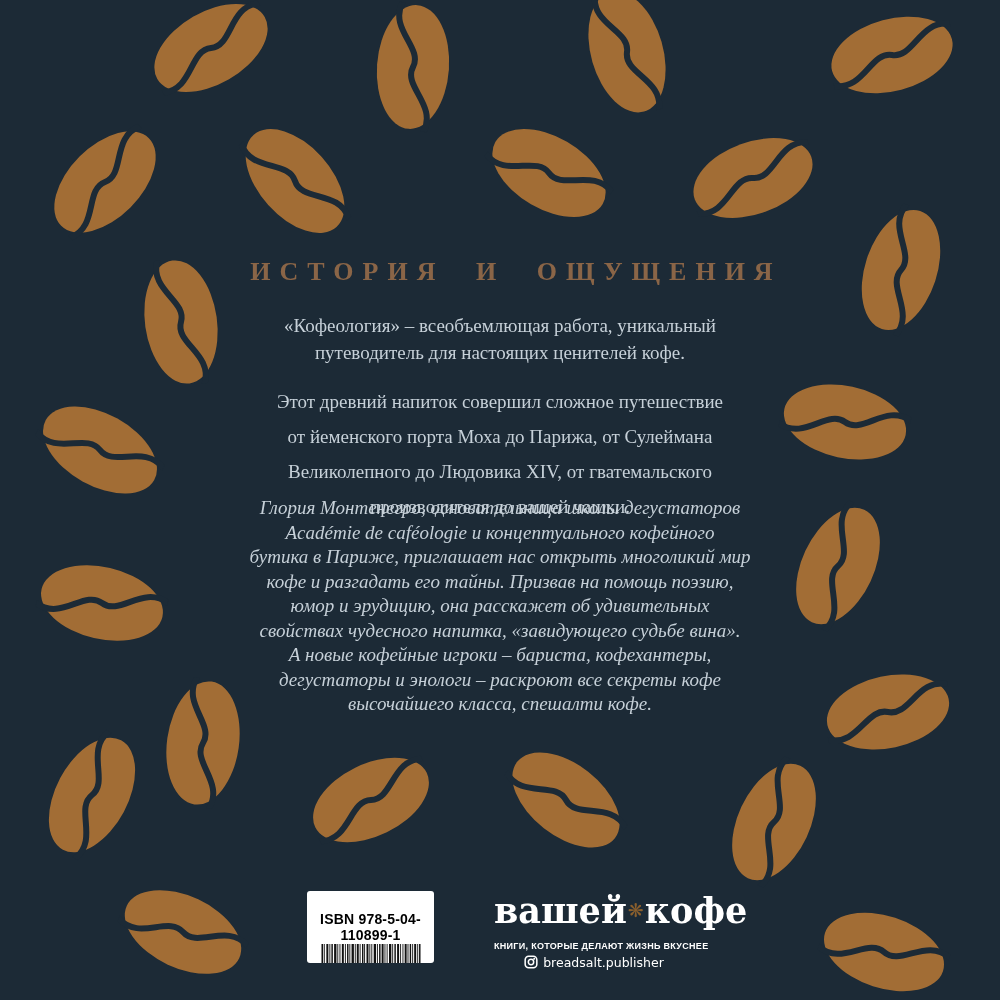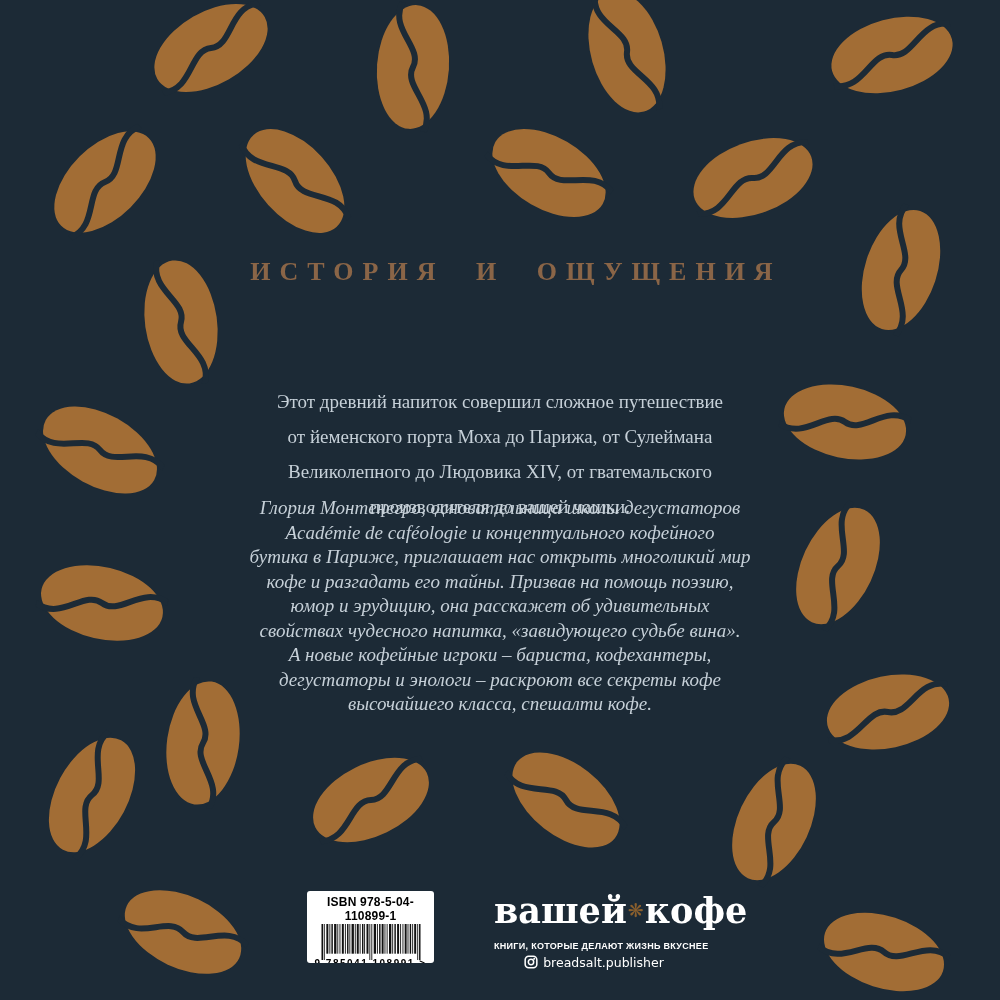--- a/index.html
+++ b/index.html
@@ -19,21 +19,21 @@
   }
   .p1{top:312px;line-height:27px;}
   .p2{top:384px;line-height:35px;}
   .p3{top:496px;line-height:24.5px;}
 
   .isbn-box{
     position:absolute;left:307px;top:891px;width:127px;height:72px;
     background:#ffffff;border-radius:3px;text-align:center;
     font-family:"Liberation Sans",sans-serif;color:#000;overflow:hidden;
   }
-  .isbn-label{font-size:12px;font-weight:bold;margin-top:4px;letter-spacing:0.2px;}
+  .isbn-label{font-size:14px;font-weight:bold;margin-top:20px;letter-spacing:0.2px;}
   .bars{display:block;margin:1px auto 0 auto;width:112px;height:36px;}
   .isbn-digits{font-size:10px;font-weight:bold;letter-spacing:1.5px;margin-top:-2px;}
 
   .publisher{
     position:absolute;left:494px;top:891px;width:200px;text-align:center;color:#ffffff;
   }
   .logo{
     font-family:"DejaVu Serif",serif;font-weight:bold;font-size:35px;line-height:40px;
     white-space:nowrap;
   }
@@ -142,20 +142,22 @@
         <path d="M 0 52 C 28 64, 44 28, 64 37 C 84 46, 100 10, 128 22" stroke="#1c2a36" stroke-width="6" fill="none" stroke-linecap="round"></path>
       </svg>
       <svg viewBox="0 0 128 74" class="bean" style="left: 820px; top: 915px; transform: rotate(18deg);">
         <ellipse cx="64" cy="37" rx="62" ry="36" fill="#a26d35"></ellipse>
         <path d="M 0 52 C 28 64, 44 28, 64 37 C 84 46, 100 10, 128 22" stroke="#1c2a36" stroke-width="6" fill="none" stroke-linecap="round"></path>
       </svg>
     </div>
 
   <div class="title" style="color: rgb(138, 101, 71); padding-left: 16px;">ИСТОРИЯ И ОЩУЩЕНИЯ</div>
 
+  <div class="para p1" style="color: rgb(198, 208, 216);">«Кофеология» – всеобъемлющая работа, уникальный
+путеводитель для настоящих ценителей кофе.</div>
   <div class="para p2" style="color: rgb(198, 208, 216);">Этот древний напиток совершил сложное путешествие
 от йеменского порта Моха до Парижа, от Сулеймана
 Великолепного до Людовика XIV, от гватемальского
 производителя до вашей чашки.</div>
   <div class="para p3" style="color: rgb(198, 208, 216); font-style: italic;">Глория Монтенегро, основательница школы дегустаторов
 Académie de caféologie и концептуального кофейного
 бутика в Париже, приглашает нас открыть многоликий мир
 кофе и разгадать его тайны. Призвав на помощь поэзию,
 юмор и эрудицию, она расскажет об удивительных
 свойствах чудесного напитка, «завидующего судьбе вина».

